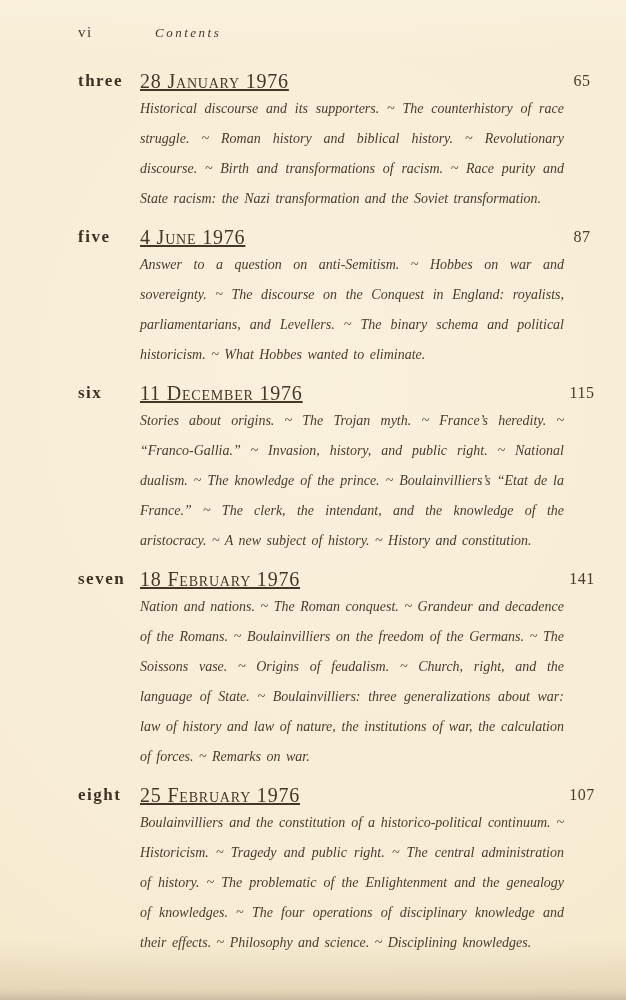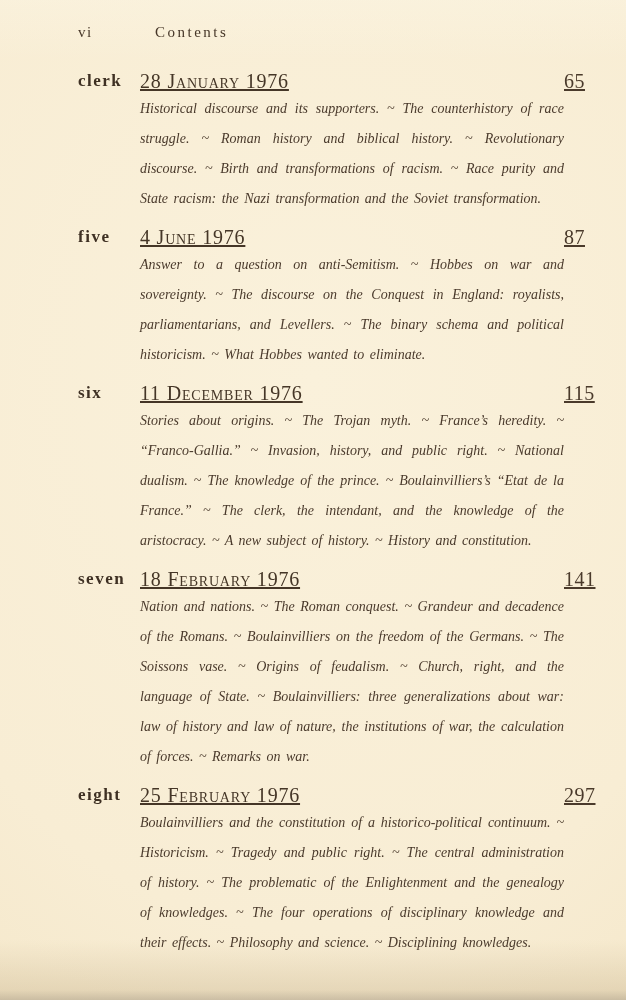--- a/index.html
+++ b/index.html
@@ -27,21 +27,22 @@
     grid-template-columns: 62px 1fr;
     align-items: baseline;
     margin-bottom: 27px;
   }
   .folio {
     font-size: 15px;
     letter-spacing: 1.5px;
     color: #4a3a2b;
   }
   .running-head {
-    font-size: 15px;
+    font-style: italic;
+    font-size: 13px;
     letter-spacing: 2.5px;
     padding-left: 15px;
     color: #463628;
   }
   .entry {
     display: grid;
     grid-template-columns: 62px 424px 1fr;
     grid-template-rows: auto auto;
     margin-bottom: 10px;
   }
@@ -60,26 +61,25 @@
     font-variant: small-caps;
     font-size: 20px;
     letter-spacing: 0.8px;
     line-height: 26px;
     color: #453627;
     text-decoration: underline;
   }
   .pageno {
     grid-column: 3;
     grid-row: 1;
-    text-align: left;
-    font-size: 20px;
+    text-align: center;
+    font-size: 16px;
     line-height: 26px;
     letter-spacing: 0.5px;
     color: #4a3a2b;
-    text-decoration: underline;
   }
   .summary {
     grid-column: 2;
     grid-row: 2;
     font-style: italic;
     font-size: 14px;
     line-height: 30px;
     word-spacing: 0.14em;
     text-align: justify;
     color: #4a3a2c;
@@ -90,21 +90,21 @@
 
 <div class="scan">
   <div class="inner">
 
     <div class="page-header">
       <span class="folio">vi</span>
       <span class="running-head">Contents</span>
     </div>
 
     <section class="entry">
-      <div class="chapter-label">clerk</div>
+      <div class="chapter-label">three</div>
       <div class="lecture-date">28 January 1976</div>
       <div class="pageno">65</div>
       <div class="summary">Historical discourse and its supporters. ~ The counterhistory of race struggle. ~ Roman history and biblical history. ~ Revolutionary discourse. ~ Birth and transformations of racism. ~ Race purity and State racism: the Nazi transformation and the Soviet transformation.</div>
     </section>
 
     <section class="entry">
       <div class="chapter-label">five</div>
       <div class="lecture-date">4 June 1976</div>
       <div class="pageno">87</div>
       <div class="summary">Answer to a question on anti-Semitism. ~ Hobbes on war and sovereignty. ~ The discourse on the Conquest in England: royalists, parliamentarians, and Levellers. ~ The binary schema and political historicism. ~ What Hobbes wanted to eliminate.</div>
@@ -120,18 +120,18 @@
     <section class="entry">
       <div class="chapter-label">seven</div>
       <div class="lecture-date">18 February 1976</div>
       <div class="pageno">141</div>
       <div class="summary">Nation and nations. ~ The Roman conquest. ~ Grandeur and decadence of the Romans. ~ Boulainvilliers on the freedom of the Germans. ~ The Soissons vase. ~ Origins of feudalism. ~ Church, right, and the language of State. ~ Boulainvilliers: three generalizations about war: law of history and law of nature, the institutions of war, the calculation of forces. ~ Remarks on war.</div>
     </section>
 
     <section class="entry">
       <div class="chapter-label">eight</div>
       <div class="lecture-date">25 February 1976</div>
-      <div class="pageno">297</div>
+      <div class="pageno">107</div>
       <div class="summary">Boulainvilliers and the constitution of a historico-political continuum. ~ Historicism. ~ Tragedy and public right. ~ The central administration of history. ~ The problematic of the Enlightenment and the genealogy of knowledges. ~ The four operations of disciplinary knowledge and their effects. ~ Philosophy and science. ~ Disciplining knowledges.</div>
     </section>
 
   </div>
 </div>
 
 </body></html>

